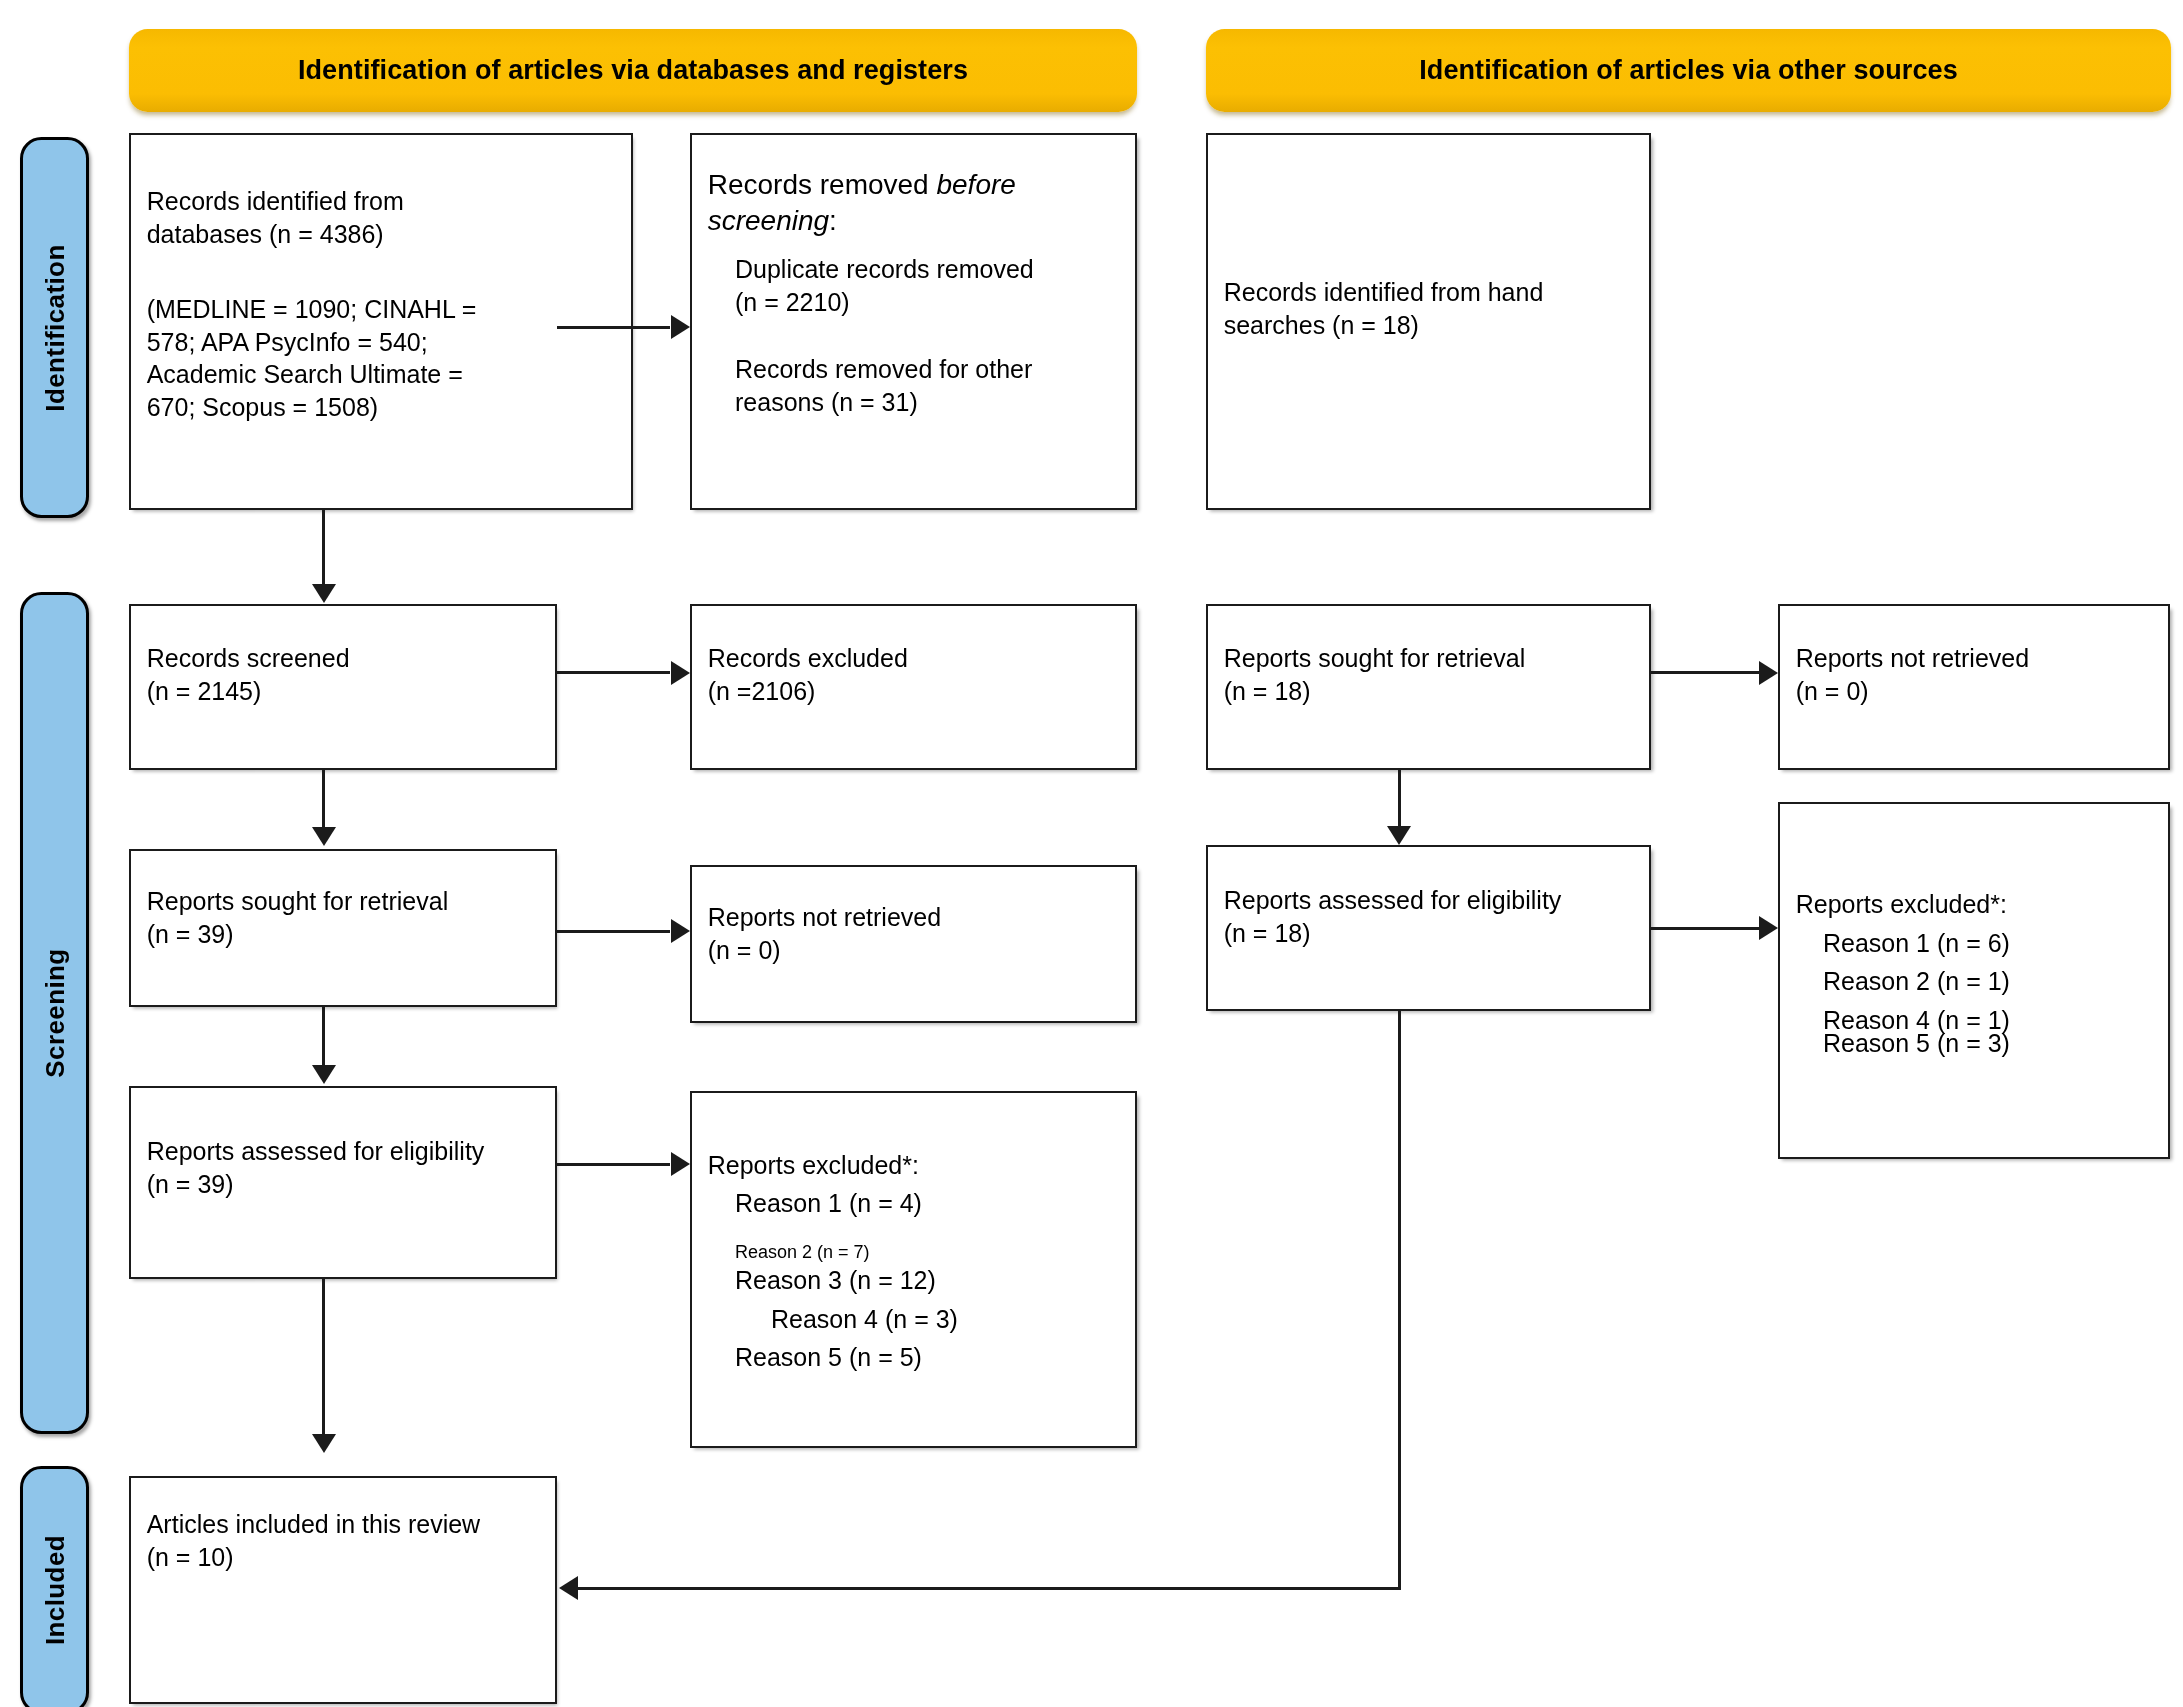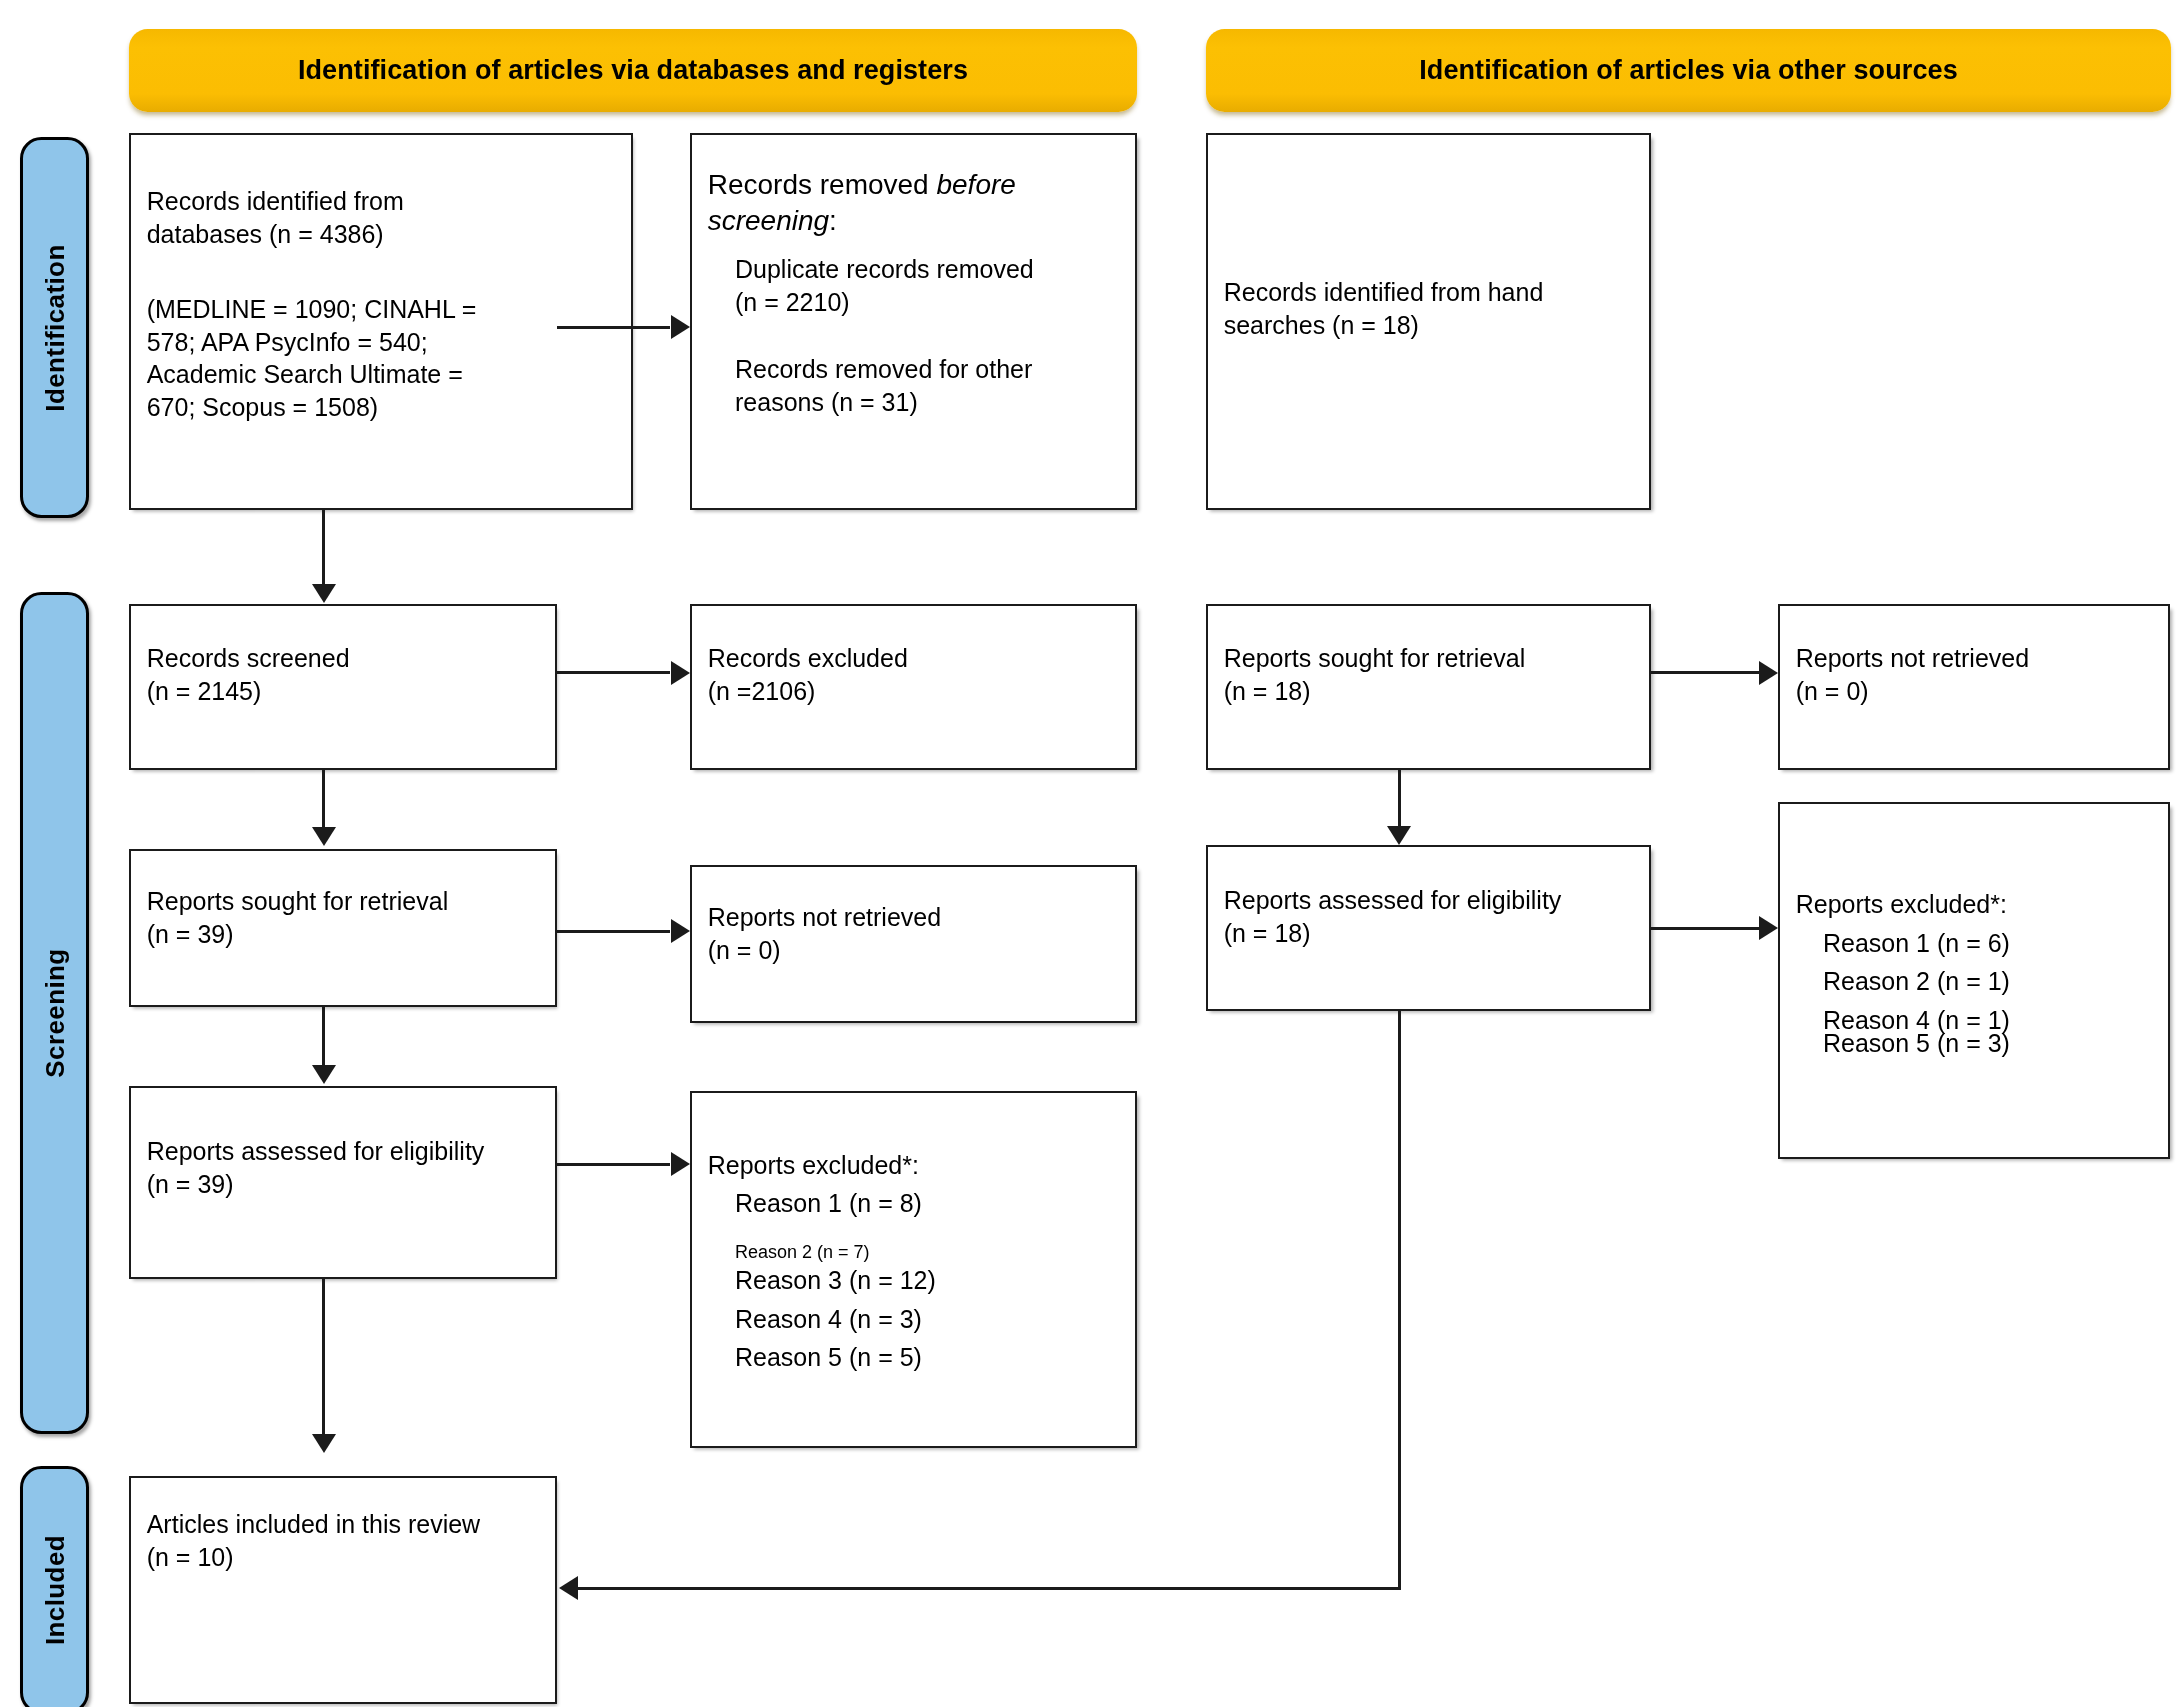--- a/index.html
+++ b/index.html
@@ -220,24 +220,24 @@
   <div class="box" style="left:129px; top:1086px; width:428px; height:193px;">
     <div class="box-text" style="top:47px; font-size:25px;">Reports assessed for eligibility
 (n = 39)</div>
   </div>
 
   <div class="line-v" style="left:322px; top:1007px; height:59px;"></div>
   <div class="arrow-down" style="left:312px; top:1065px;"></div>
 
   <div class="box" style="left:690px; top:1091px; width:447px; height:357px;">
     <div class="box-text" style="top:56px; font-size:25px;">Reports excluded*:</div>
-    <div class="box-text indent" style="top:94px; font-size:25px;">Reason 1 (n = 8)</div>
+    <div class="box-text indent" style="top:94px; font-size:25px;">Reason 1 (n = 4)</div>
     <div class="box-text indent" style="top:148px; font-size:18px;">Reason 2 (n = 7)</div>
     <div class="box-text indent" style="top:171px; font-size:25px;">Reason 3 (n = 12)</div>
-    <div class="box-text indent" style="top:210px; font-size:25px;">Reason 4 (n = 3)</div>
+    <div class="box-text indent" style="top:210px; font-size:25px;margin-left:36px;">Reason 4 (n = 3)</div>
     <div class="box-text indent" style="top:248px; font-size:25px;">Reason 5 (n = 5)</div>
   </div>
 
   <div class="line-h" style="left:557px; top:1163px; width:113px;"></div>
   <div class="arrow-right" style="left:671px; top:1152px;"></div>
 
   <div class="box" style="left:129px; top:1476px; width:428px; height:228px;">
     <div class="box-text" style="top:30px; font-size:25px;">Articles included in this review
 (n = 10)</div>
   </div>

